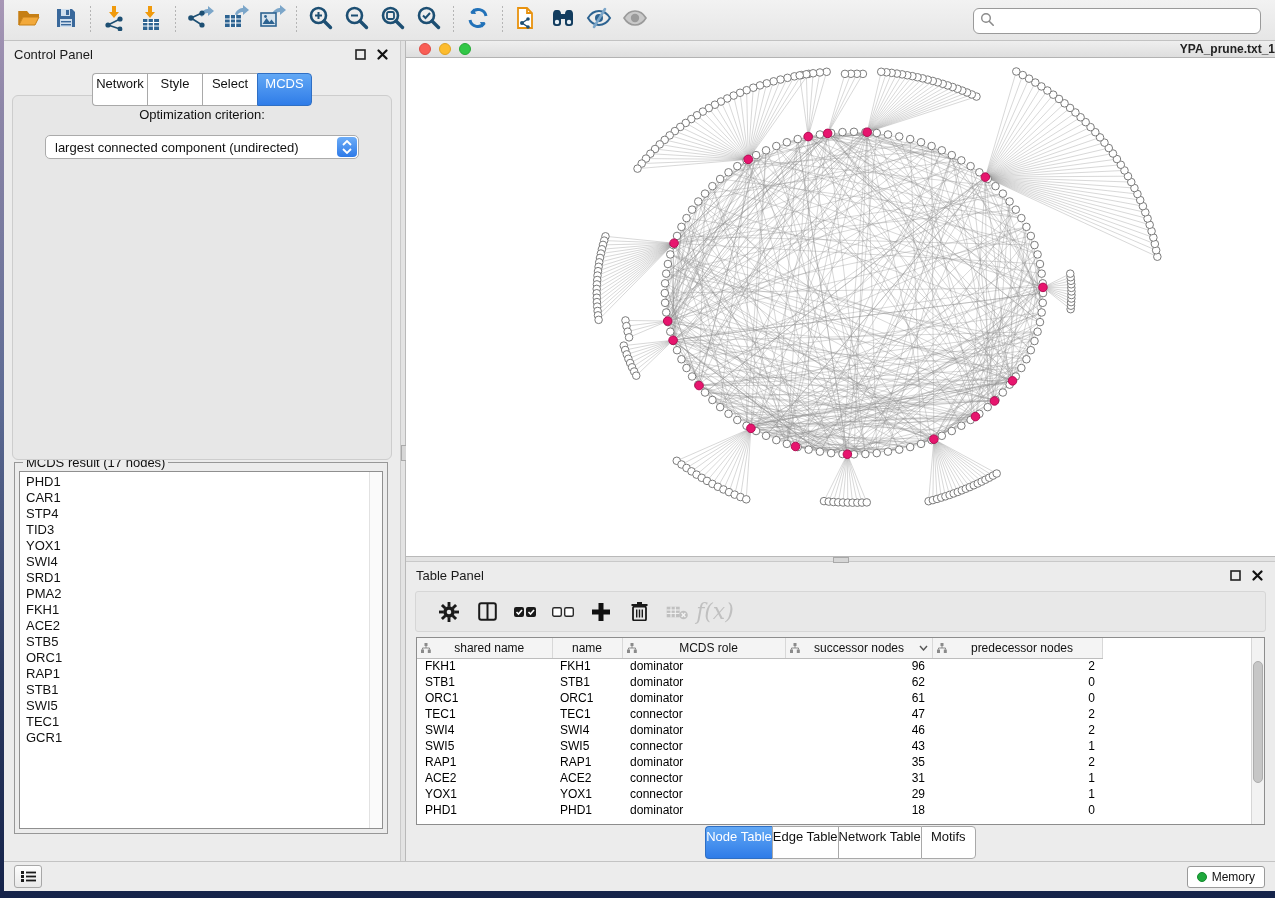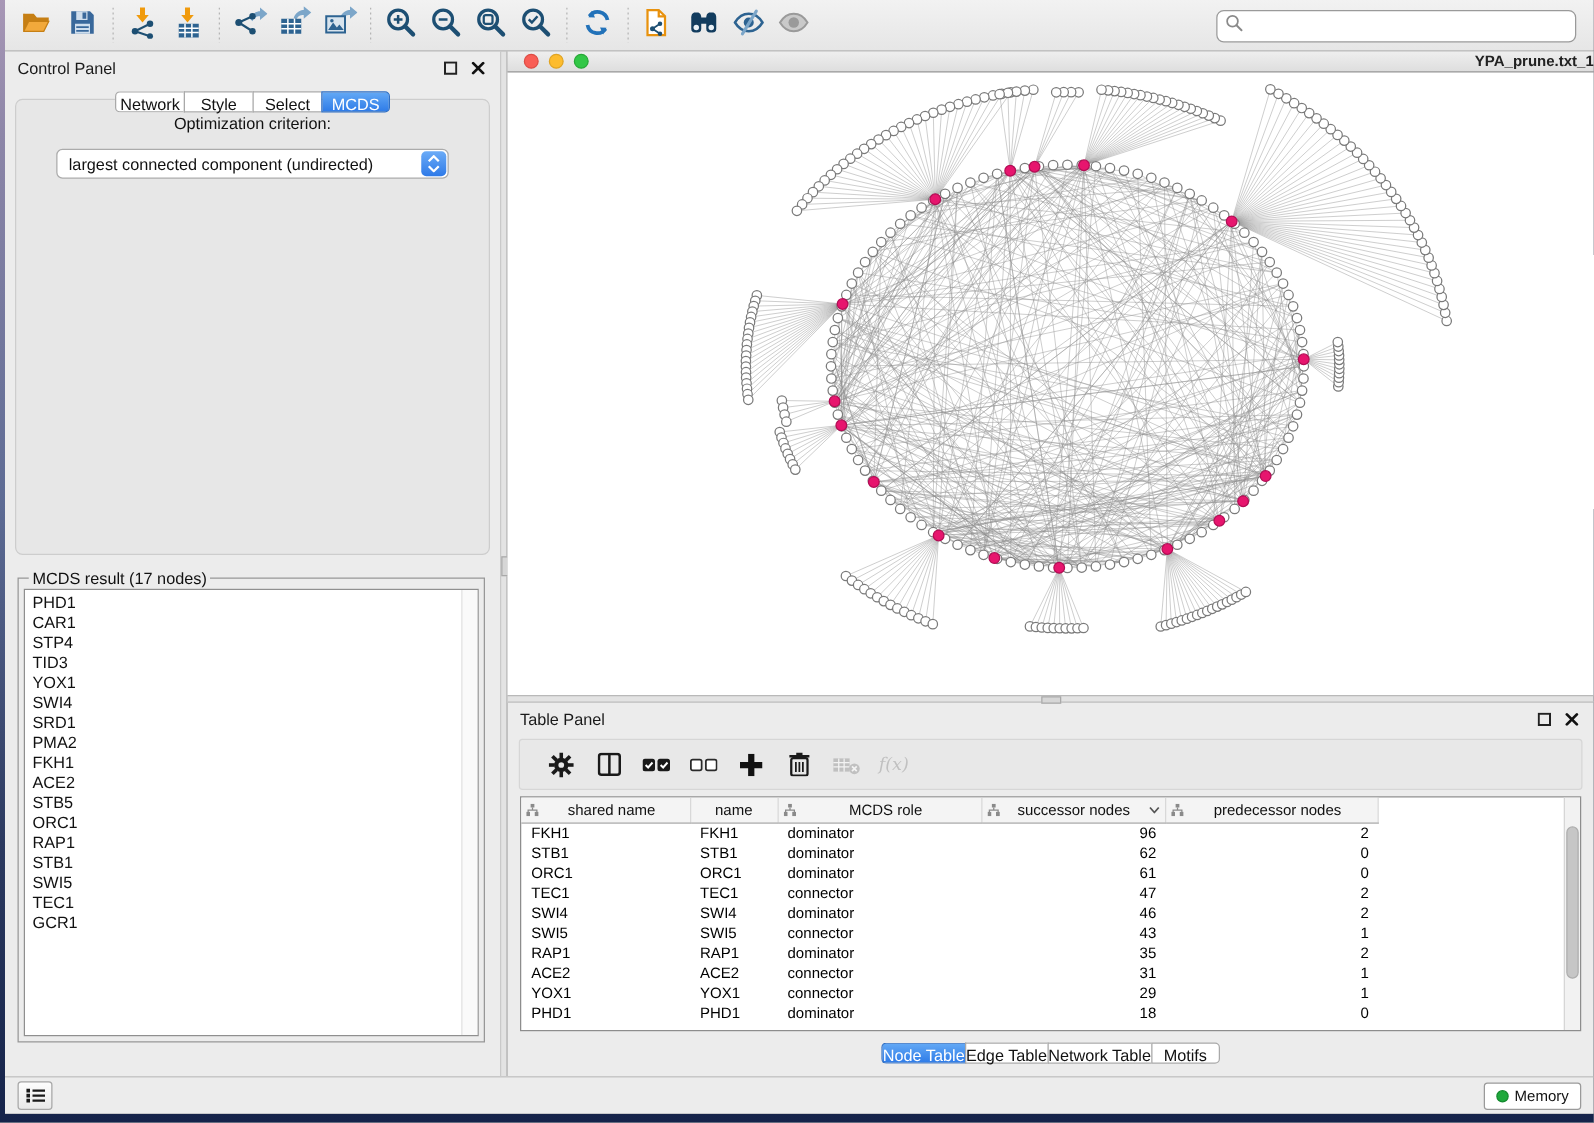--- a/index.html
+++ b/index.html
@@ -21,21 +21,21 @@
   .main { flex:1; display:flex; min-height:0; }
 
   
   .cpanel { width:396px; flex:0 0 auto; background:#ececec; position:relative; }
   .panel-head { height:26px; display:flex; align-items:center; padding:0 10px; }
   .panel-title { font-size:13px; color:#1a1a1a; }
   .panel-head .spacer { flex:1; }
   .wicon { width:16px; height:14px; display:flex; align-items:center; justify-content:center; margin-left:6px; }
 
   .seg { display:flex; justify-content:center; }
-  .seg .tab { min-width:55px; padding:0 0; height:17px; line-height:20px; text-align:center; font-size:13px; background:#fff; border:1px solid #a9a9a9; border-right:none; color:#111; }
+  .seg .tab { min-width:55px; padding:0 0; height:33px; line-height:20px; text-align:center; font-size:13px; background:#fff; border:1px solid #a9a9a9; border-right:none; color:#111; }
   .seg .tab:first-child { border-radius:4px 0 0 4px; }
   .seg .tab:last-child { border-radius:0 4px 4px 0; border-right:1px solid #a9a9a9; }
   .seg .tab.active { background:linear-gradient(180deg,#62a8f5,#2f7ce8); color:#fff; border-color:#2f6fc4; }
 
   .cp-tabs { margin-top:6px; position:relative; z-index:2; }
   .cp-body { margin:-11px 8px 0; padding-top:11px; height:365px; background:#e7e7e7; border:1px solid #cdcdcd; border-radius:6px; position:relative; z-index:1; }
   .opt-label { text-align:center; font-size:13px; color:#111; }
   .selectbox { margin:13px auto 0; width:314px; height:24px; background:#fff; border:1px solid #ababab; border-radius:5px; display:flex; align-items:center; position:relative; padding-left:9px; }
   .selectbox .val { font-size:13px; color:#111; }
   .selectbox .stepper { position:absolute; right:1px; top:1px; bottom:1px; width:20px; border-radius:4px; background:linear-gradient(180deg,#6cacf7,#2e7ae8); display:flex; flex-direction:column; align-items:center; justify-content:center; gap:2px; }
@@ -67,21 +67,21 @@
   .light.green { background:#32c747; border:1px solid #27a937; }
   .net-title { position:absolute; left:0; right:0; text-align:right; font-size:12px; font-weight:bold; color:#222; }
   .net-canvas { flex:1; background:#ffffff; position:relative; overflow:hidden; }
   .net-canvas svg { position:absolute; inset:0; }
 
   
   .tpanel { flex:1; background:#ececec; display:flex; flex-direction:column; min-height:0; }
   .t-toolbar { margin:3px 9px 0; height:41px; background:#e8e8e8; border:1px solid #d6d6d6; border-radius:3px; display:flex; align-items:center; padding-left:14px; gap:0; }
   .t-tool { width:38px; height:30px; display:flex; align-items:center; justify-content:center; }
   .t-tool.disabled { opacity:.5; }
-  .fx { font-family:"DejaVu Serif", serif; font-style:italic; font-size:14px; color:#9a9a9a; }
+  .fx { font-family:"DejaVu Serif", serif; font-style:italic; font-size:22px; color:#9a9a9a; }
 
   .tablewrap { margin:5px 10px 0; height:188px; background:#fff; border:1px solid #8d8d8d; position:relative; overflow:hidden; }
   table.node-table { border-collapse:collapse; table-layout:fixed; width:685px; font-size:12px; }
   .node-table th { height:20px; background:#f4f4f4; border-right:1px solid #d8d8d8; border-bottom:1px solid #bdbdbd; font-weight:normal; font-size:12px; color:#111; padding:0; }
   .th-inner { display:flex; align-items:center; height:100%; padding:0 4px; }
   .th-inner .lbl { flex:1; text-align:center; }
   .node-table td { height:16px; padding:0 8px; color:#000; white-space:nowrap; overflow:hidden; }
   .node-table td.num { text-align:right; padding-right:7px; }
   .tscroll { position:absolute; right:0; top:0; bottom:0; width:13px; background:#f2f2f2; border-left:1px solid #d6d6d6; }
   .tscroll .thumb { position:absolute; left:1px; right:1px; top:23px; height:122px; background:#c6c6c6; border:1px solid #adadad; border-radius:6px; }

